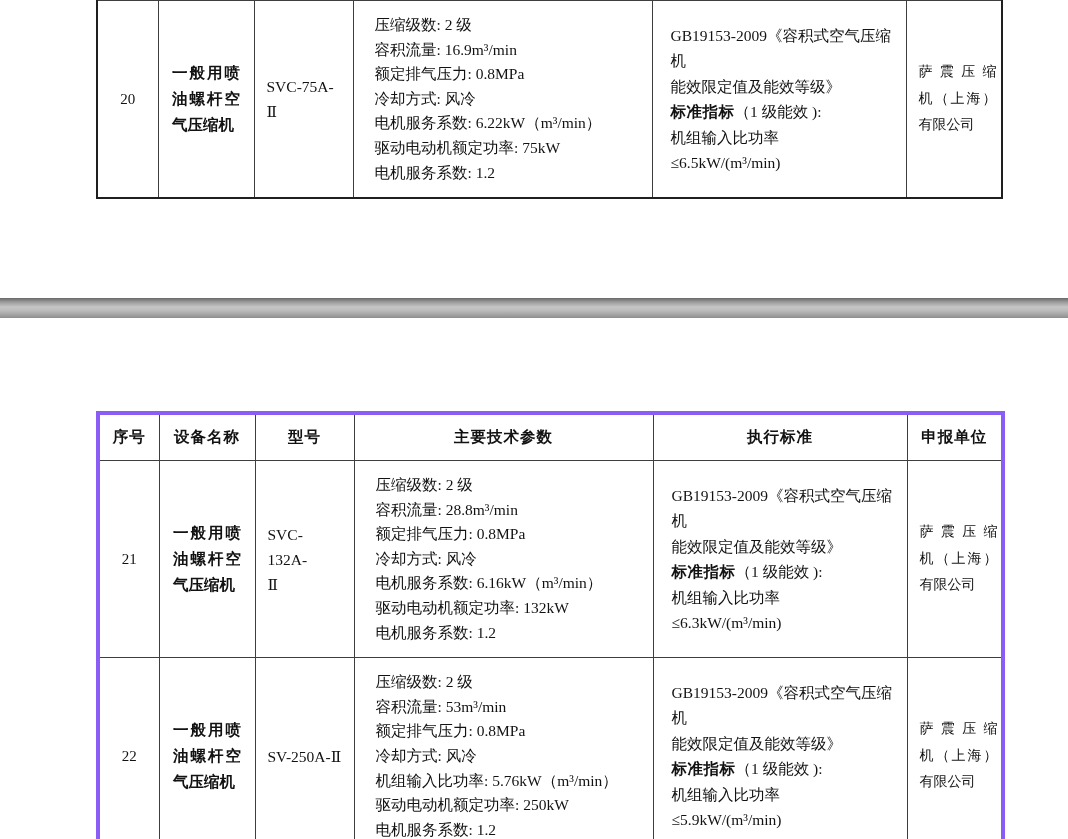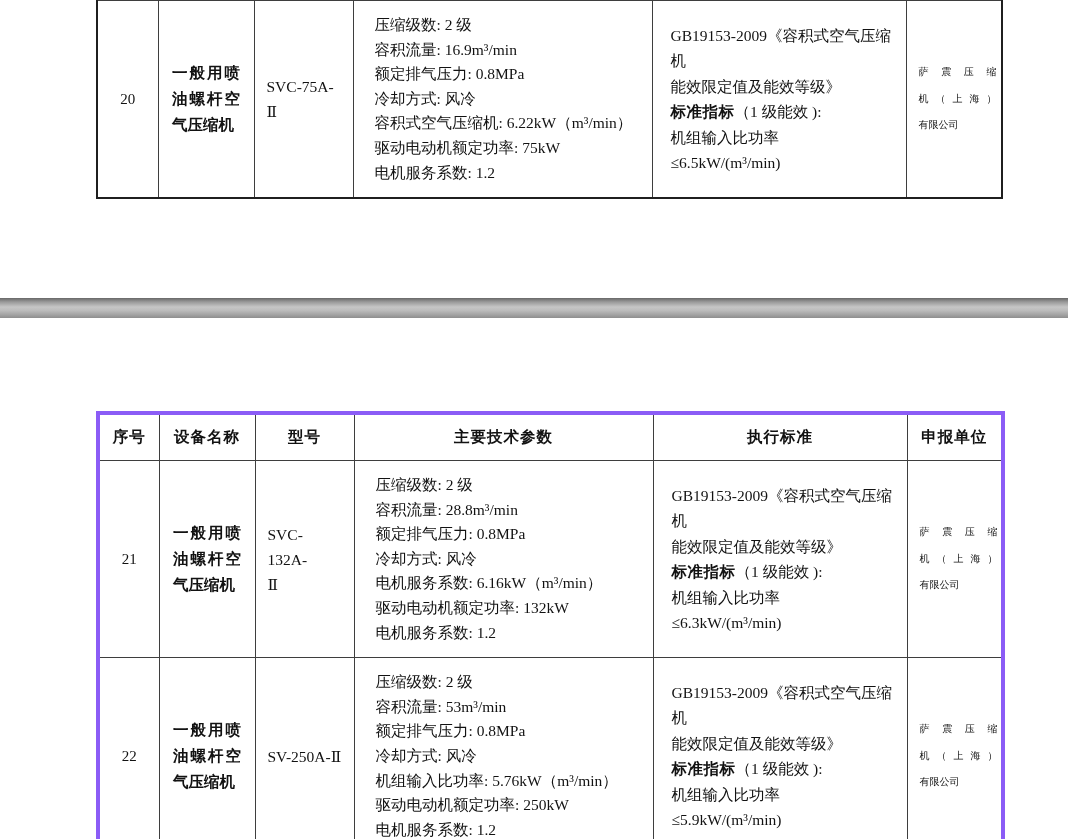--- a/index.html
+++ b/index.html
@@ -16,21 +16,21 @@
   #table-prev { border:2px solid #1f1f1f; border-top:none; }
   #table-curr { border:4px solid #8b5cf6; }
   th.hdr { font-weight:bold; font-size:15.5px; text-align:center; height:35px; letter-spacing:1px; }
   td.serial { text-align:center; font-size:15px; }
   .name-lines { width:68px; margin:0 auto; font-size:15.5px; line-height:26px;font-weight:bold; }
   .jlines > div:not(:last-child) { text-align:justify; text-align-last:justify; }
   td.model { font-size:15.5px; padding-left:7px; line-height:25px; }
   .params-lines { padding-left:9px; font-size:15.5px; line-height:24.6px; }
   .std-lines { padding-left:6px; padding-right:2px; font-size:15.5px; line-height:25.5px; }
   .std-lines b { font-weight:bold; letter-spacing:0.5px; }
-  .company-lines { width:78px; margin:8px auto; font-size:10px; line-height:26.5px; }
+  .company-lines { width:78px; margin:8px auto; font-size:14px; line-height:26.5px; }
   #page-number-block { position:absolute; top:213px; left:96px; width:905px; text-align:center; font-size:14px; }
   #page-separator {
     position:absolute; top:298px; left:0; width:1068px; height:20px;
     background:linear-gradient(to bottom,#686868 0%,#9a9a9a 20%,#c6c6c6 45%,#bcbcbc 62%,#a5a5a5 82%,#8e8e8e 100%);
   }
   #prev-page-table-wrap { top:0; }
   #curr-page-table-wrap { top:411px; }
   tr.data-row-prev { height:177px; }
   tr.data-row-a { height:179px; }
   tr.data-row-b { height:182px; }
@@ -64,21 +64,21 @@
           <div>
                 <div>SVC-75A-Ⅱ</div>
               </div>
         </td>
         <td>
           <div class="params-lines">
                 <div>压缩级数: 2 级</div>
                 <div>容积流量: 16.9m³/min</div>
                 <div>额定排气压力: 0.8MPa</div>
                 <div>冷却方式: 风冷</div>
-                <div>容积式空气压缩机: 6.22kW（m³/min）</div>
+                <div>电机服务系数: 6.22kW（m³/min）</div>
                 <div>驱动电动机额定功率: 75kW</div>
                 <div>电机服务系数: 1.2</div>
               </div>
         </td>
         <td>
           <div class="std-lines">
             <div>GB19153-2009《容积式空气压缩机</div>
             <div>能效限定值及能效等级》</div>
             <div><b>标准指标</b><span>（1 级能效 ):</span></div>
             <div>机组输入比功率 ≤6.5kW/(m³/min)</div>

